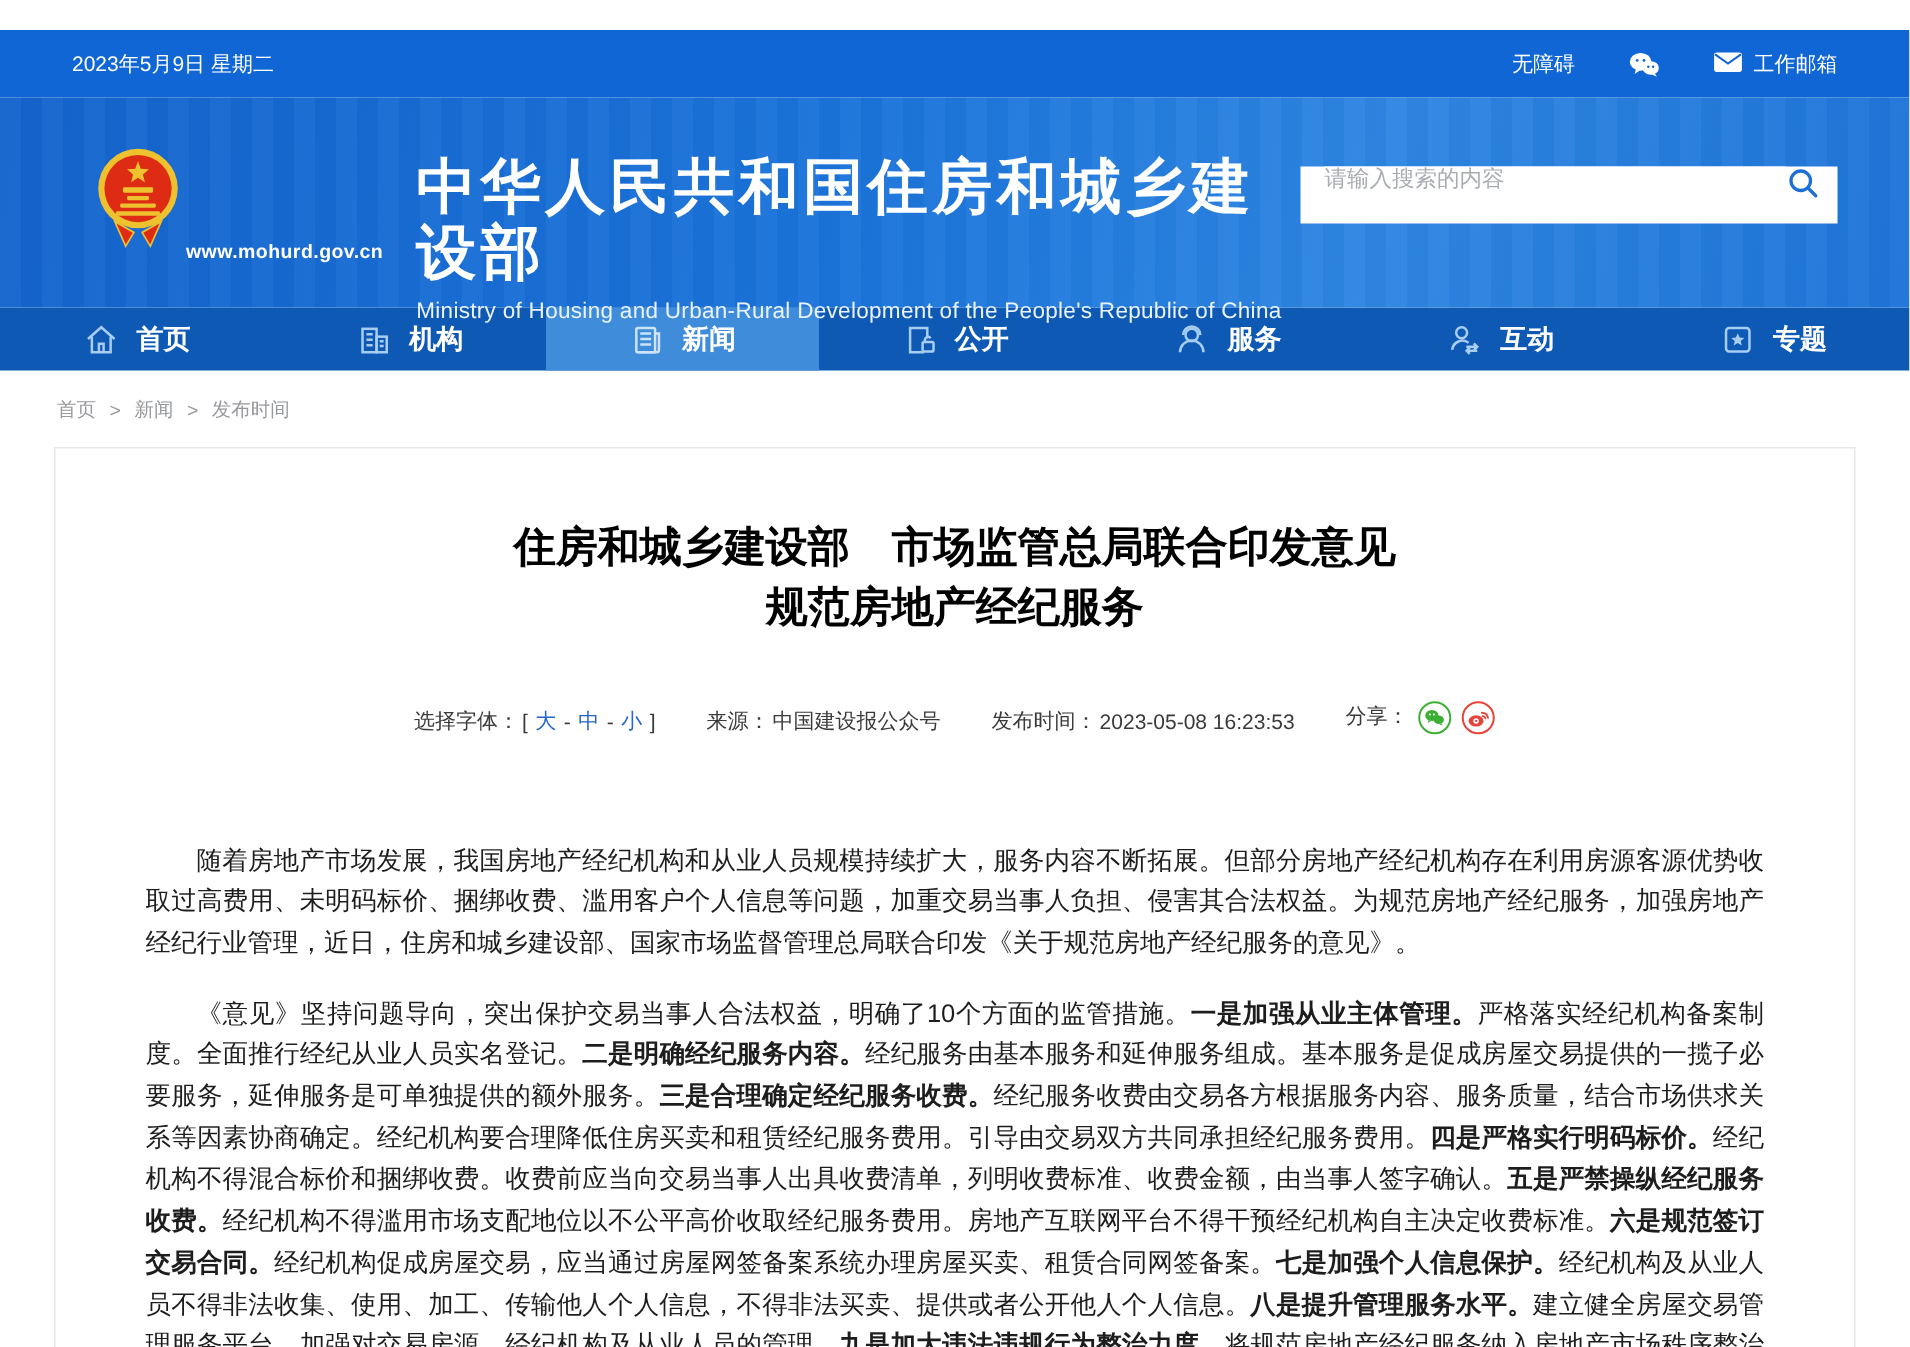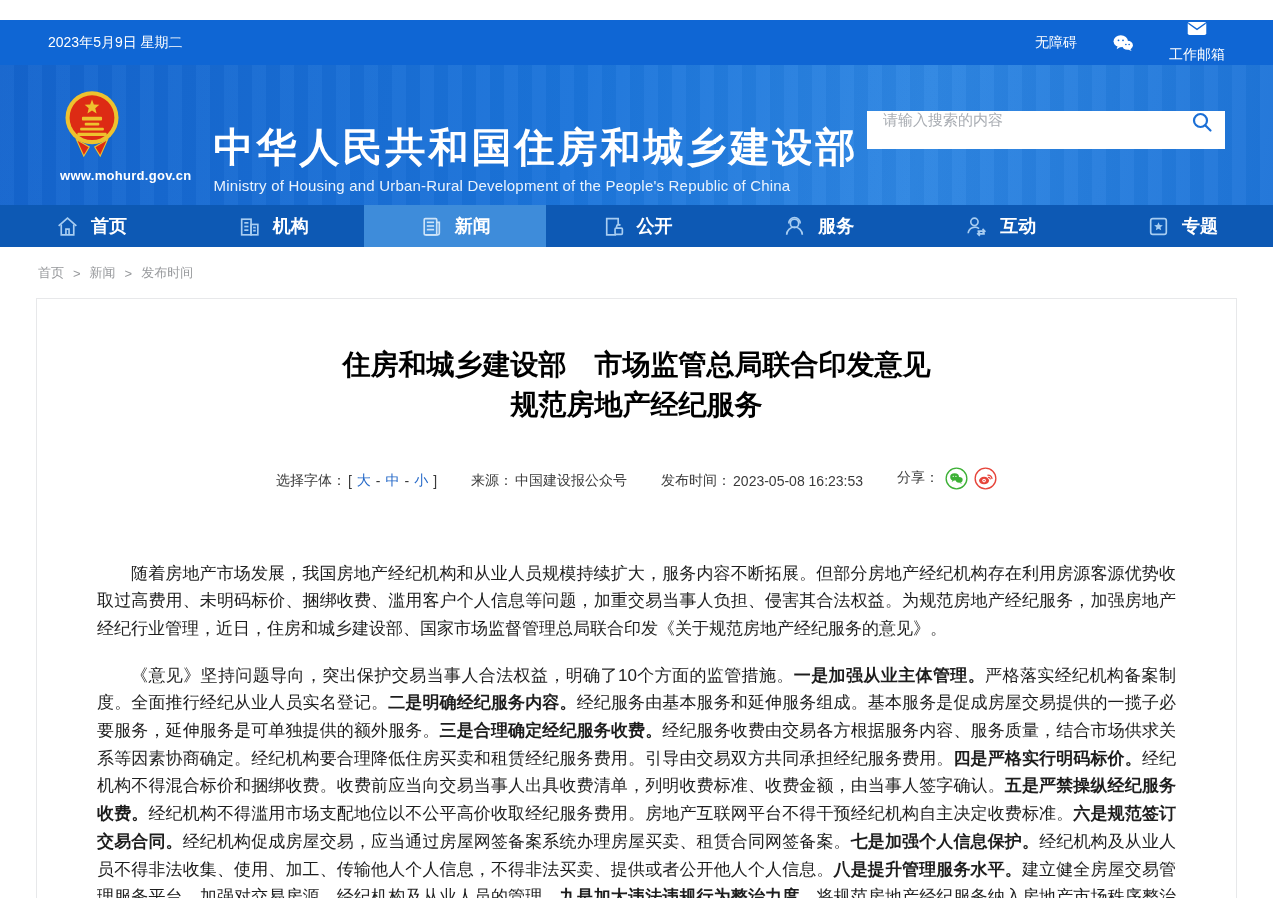--- a/index.html
+++ b/index.html
@@ -4,29 +4,29 @@
 <style>
   * { box-sizing: border-box; margin: 0; padding: 0; }
   html, body { width: 1273px; height: 898px; overflow: hidden; background: #fff;
     font-family: "Liberation Sans", "DejaVu Sans", sans-serif; }
 
   
   .topbar { height: 45px; background: #0f66d4; display: flex; align-items: center;
     justify-content: space-between; padding: 0 48px; color: #fff; font-size: 14px; margin-top: 20px; }
   .topbar-right { display: flex; align-items: center; gap: 35px; }
   .topbar a { color: #fff; text-decoration: none; cursor: pointer; }
-  .topbar .iconbtn { display: flex; align-items: center; gap: 7px; cursor: pointer; flex-direction: column; }
+  .topbar .iconbtn { display: flex; align-items: center; gap: 7px; cursor: pointer; }
 
   
   .header { height: 140px; position: relative; display: flex; align-items: center;
     padding: 0 48px 0 60px; color: #fff;
     background: linear-gradient(100deg, #1464cd 0%, #1b74da 45%, #2e86e2 72%, #1e74d8 100%); }
   .header::after { content:""; position:absolute; inset:0; pointer-events:none;
     background: repeating-linear-gradient(90deg, rgba(255,255,255,0.03) 0 14px, rgba(0,0,0,0.02) 14px 28px); }
-  .emblem-wrap { display: flex; flex-direction: column; align-items: flex-start; z-index: 1; }
+  .emblem-wrap { display: flex; flex-direction: row; align-items: flex-end; z-index: 1; }
   .site-url { font-size: 13px; font-weight: bold; color: #fff; margin-top: 2px; letter-spacing: .3px; }
   .titles { margin-left: 22px; z-index: 1; flex: 1; margin-top: 48px; }
   .title-cn { font-size: 40px; font-weight: bold; letter-spacing: 3px; line-height: 1.1; }
   .title-en { font-size: 15px; margin-top: 8px; color: #eaf3fd; letter-spacing: .2px; }
   .search-box { width: 358px; height: 38px; background: #fff; display: flex; align-items: flex-start;
     padding: 0 12px 0 16px; z-index: 1; margin-top: -10px; }
   .search-box input { flex: 1; border: none; outline: none; font-size: 15px; color: #333;
     font-family: "Liberation Sans", "DejaVu Sans", sans-serif; }
   .search-box input::placeholder { color: #a9adb3; }
   .search-btn { background: none; border: none; cursor: pointer; display: flex; align-items: center; }

